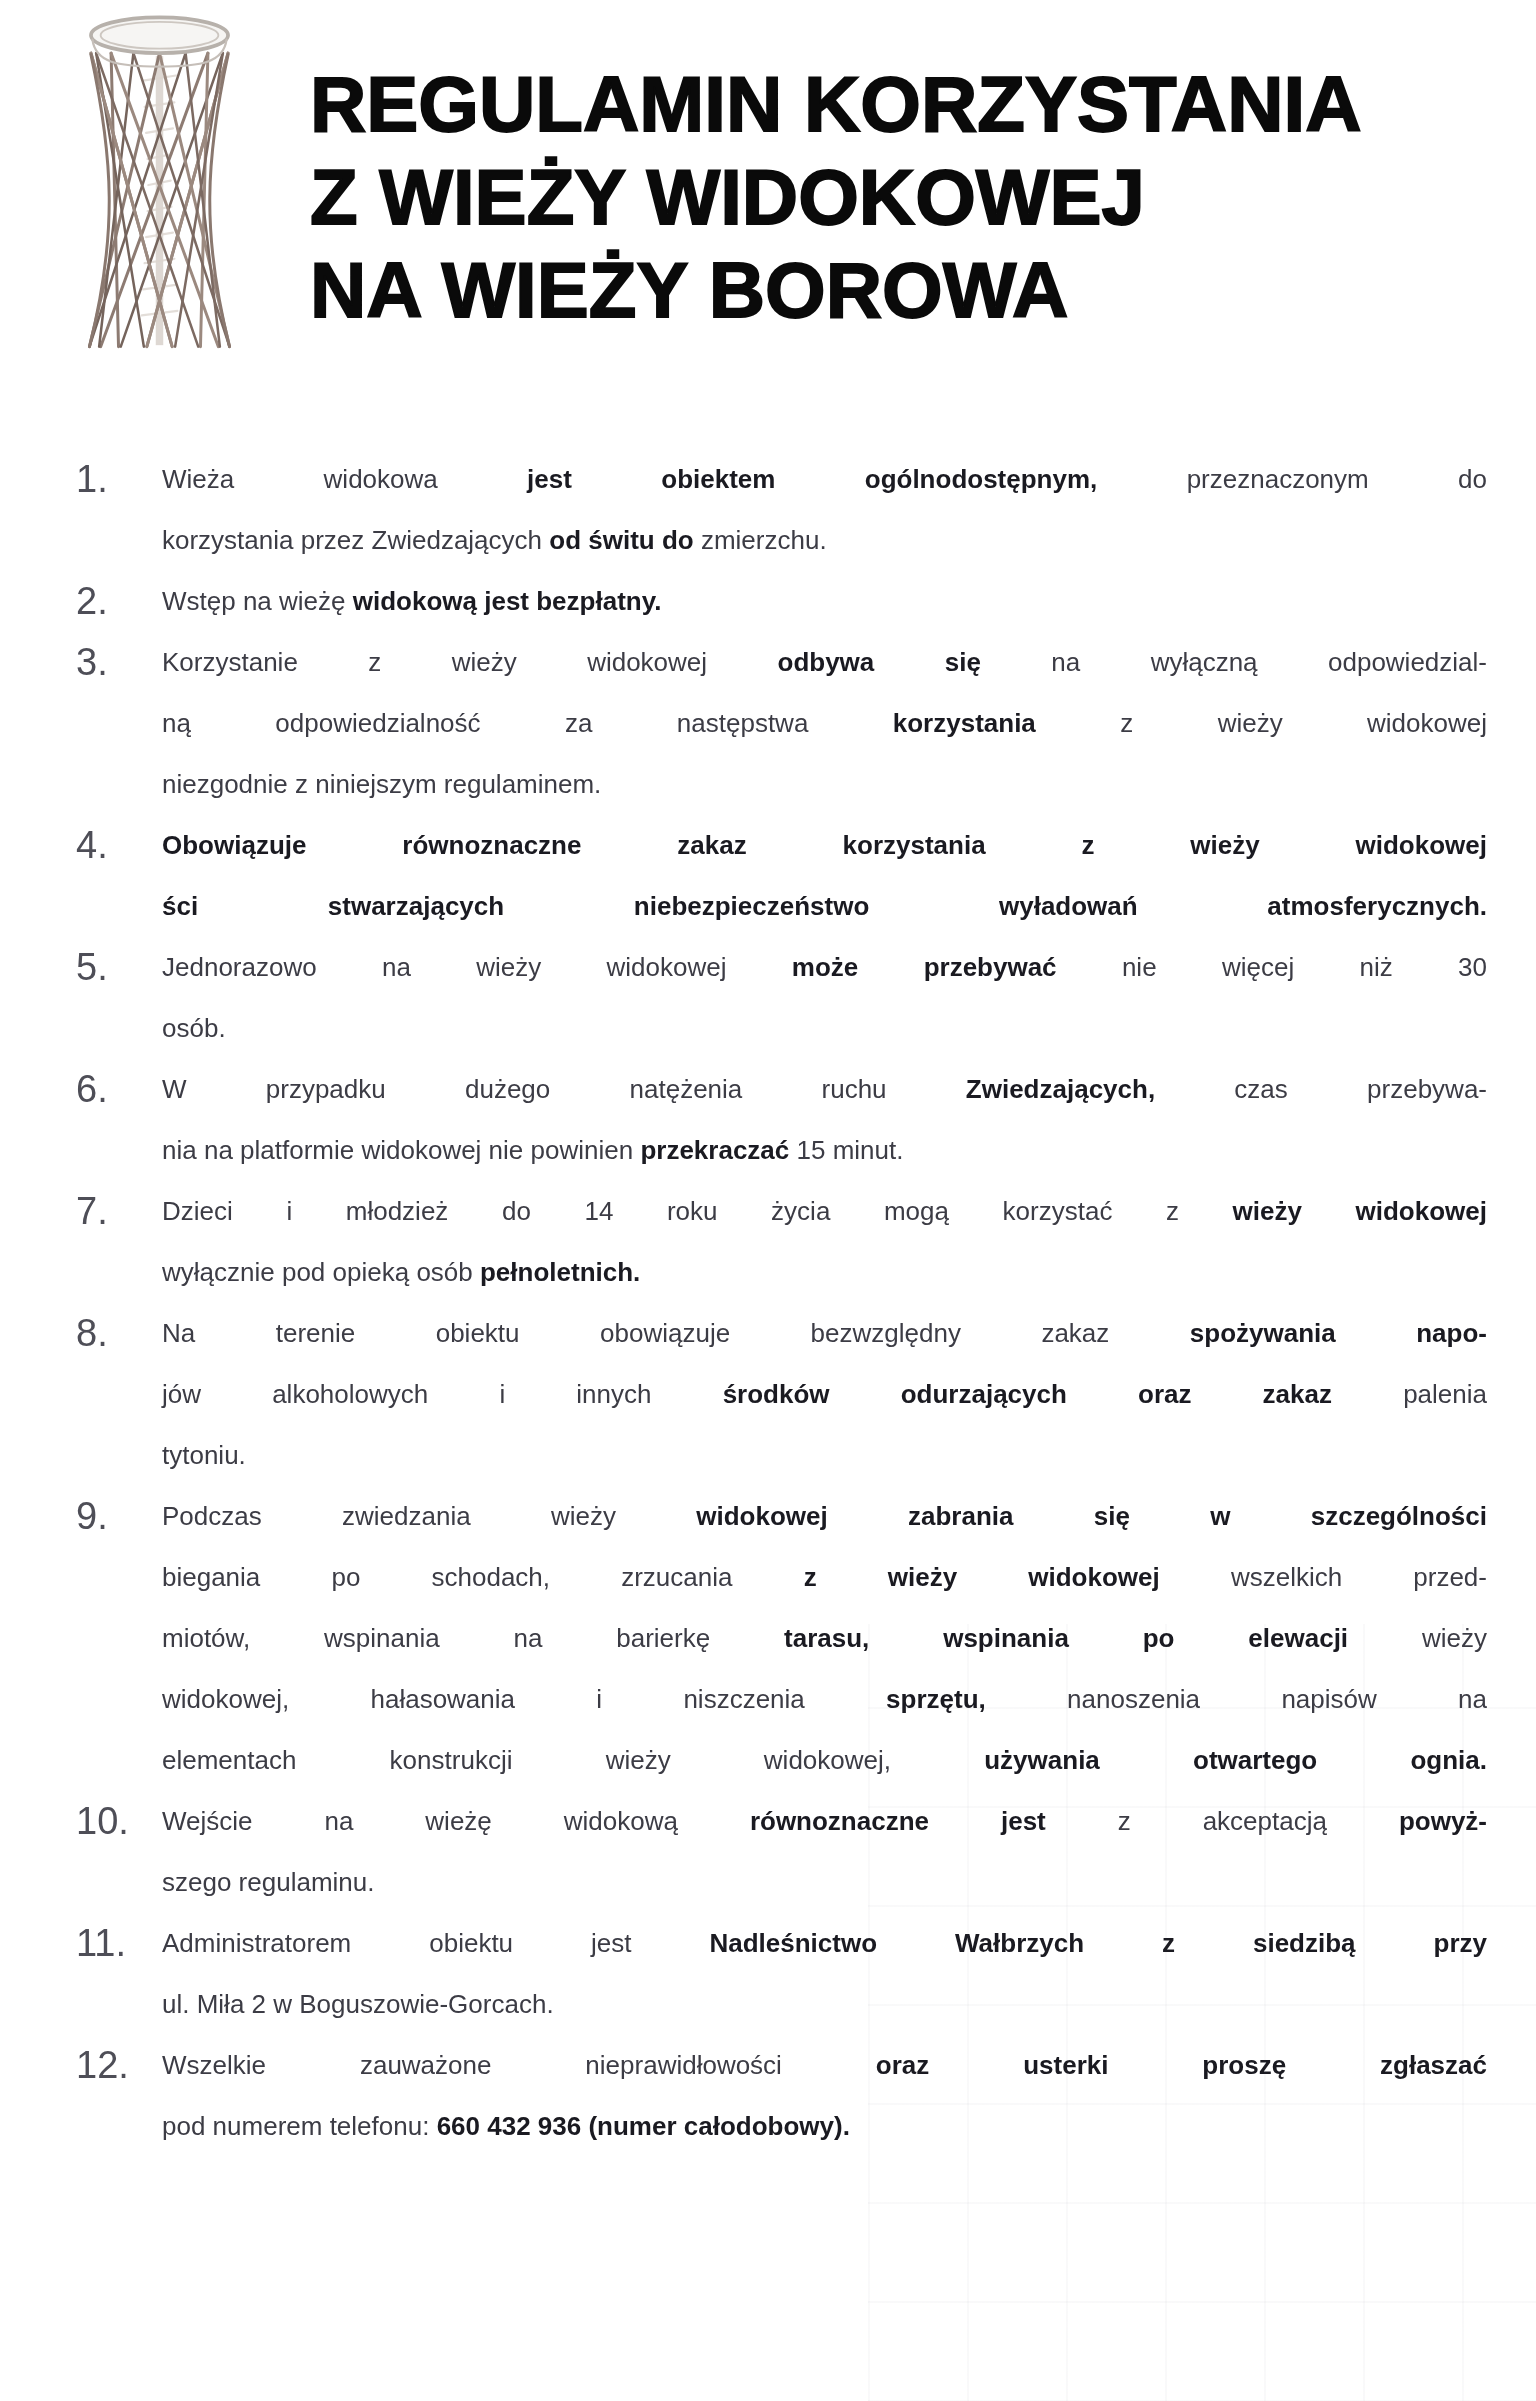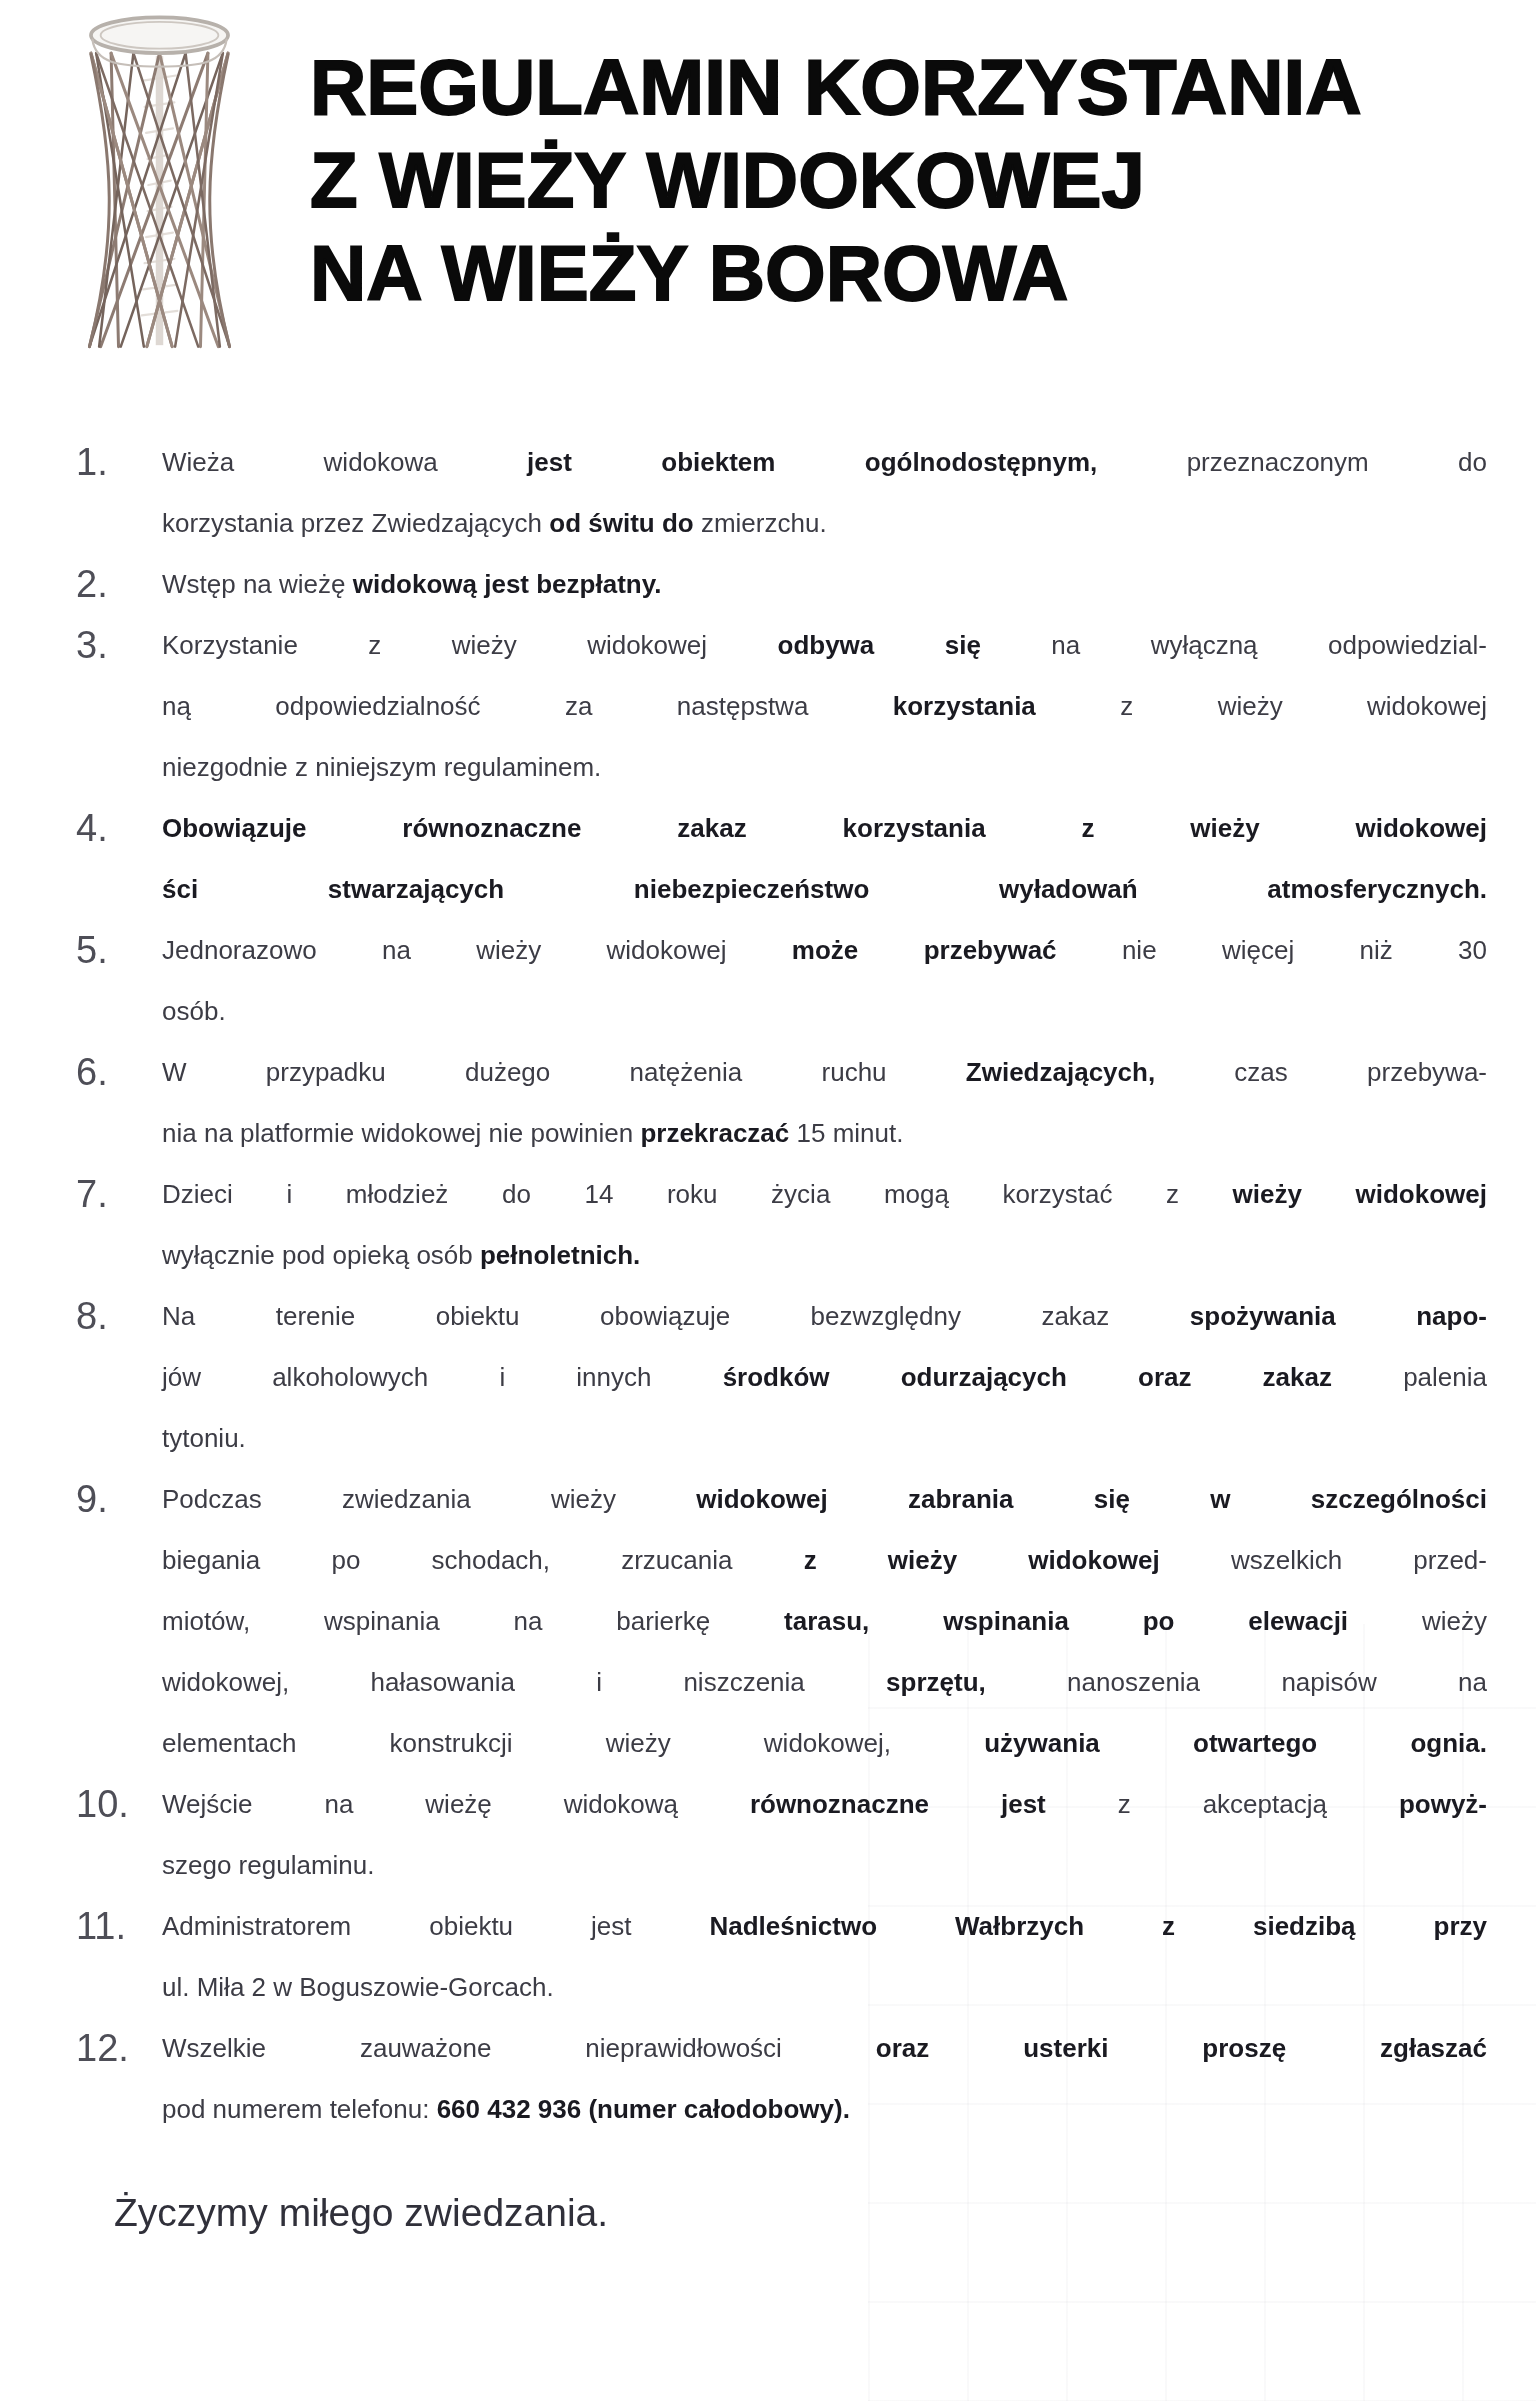--- a/index.html
+++ b/index.html
@@ -17,21 +17,21 @@
   .logo {
     position: absolute;
     left: 85px;
     top: 7.6px;
     width: 149px;
     height: 354px;
   }
   .logo svg { width: 100%; height: 100%; display: block; }
 
   .title {
-    margin: 0 0 0 310px;
+    margin: 17px 0 0 310px;
     padding-top: 41px;
   }
   .tline {
     height: 93px;
     line-height: 93px;
     font-size: 78px;
     font-weight: 700;
     letter-spacing: 0;
     color: #0a0a0a;
     -webkit-text-stroke: 1.8px #0a0a0a;
@@ -233,17 +233,16 @@
       </div>
       <div class="row">
         <span class="num">12.</span>
         <div class="txt">
           <div class="ln"><span>Wszelkie zauważone nieprawidłowości </span><span class="b">oraz usterki proszę zgłaszać</span></div>
           <div class="ln end"><span>pod numerem telefonu: </span><span class="b">660 432 936 (numer całodobowy).</span></div>
         </div>
       </div>
     </main>
 
-  <div class="closing">Życzymy miłego zwiedzania.</div>
 
   <div class="texture"></div>
 </div>
 
 
 </body></html>

